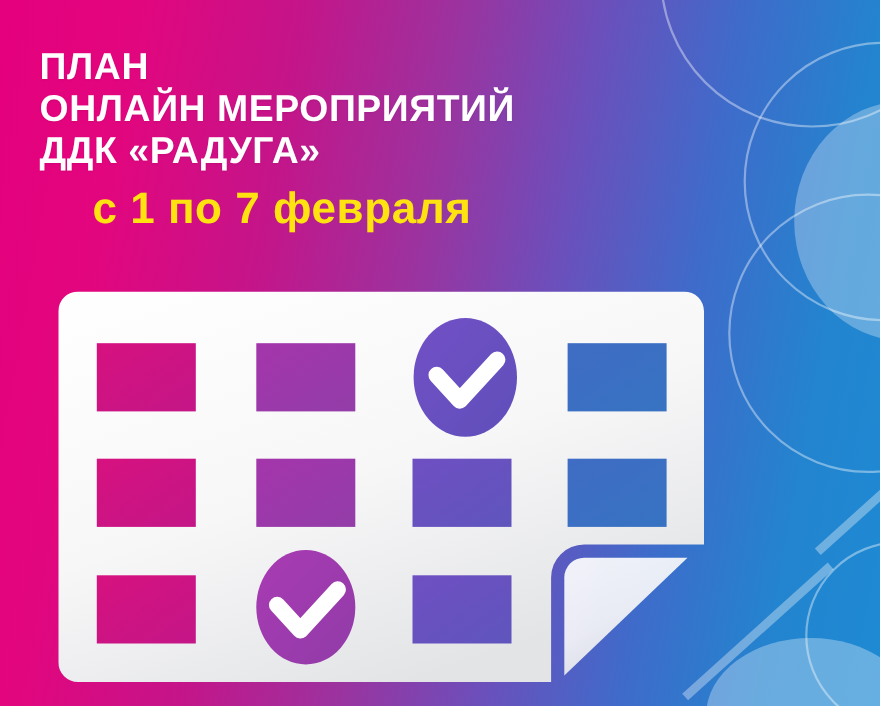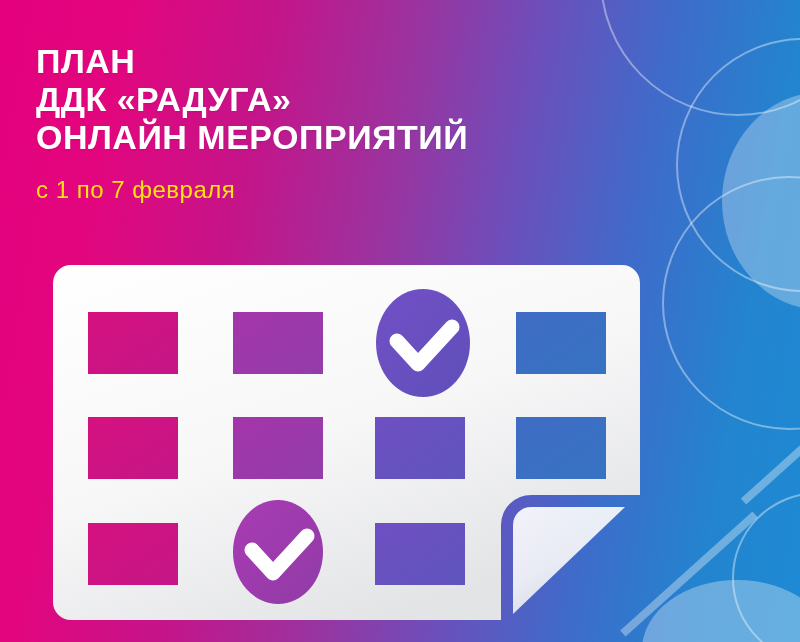--- a/index.html
+++ b/index.html
@@ -85,25 +85,26 @@
     font-weight: bold;
     font-size: 34px;
     line-height: 38px;
     letter-spacing: 0.5px;
     white-space: nowrap;
     text-shadow: 0 1px 2px rgba(0,0,0,0.08);
   }
   #subtitle {
     margin-top: 14px;
     color: #ffe310;
-    font-weight: normal;
-    font-size: 24px;
+    font-weight: bold;
+    font-size: 40px;
     line-height: 40px;
     letter-spacing: 0.5px;
     white-space: nowrap;
+    margin-left: 48px;
   }
 
   
   #calendar-card {
     position: absolute;
     left: 53px;
     top: 265px;
     width: 587px;
     height: 355px;
     z-index: 4;
@@ -127,22 +128,22 @@
   <div class="deco deco-ring" id="ring-right-upper"></div>
   <div class="deco deco-ring" id="ring-right-lower"></div>
   <div class="deco deco-disc" id="disc-right"></div>
   <div class="deco deco-ring" id="ring-bottom"></div>
   <div class="deco deco-disc" id="disc-bottom"></div>
   <div class="deco deco-line" id="slash-upper"></div>
   <div class="deco deco-line" id="slash-lower"></div>
 
   <div id="headline">
     <div class="title-line" data-bind="headline.line1">ПЛАН</div>
+    <div class="title-line" data-bind="headline.line2">ОНЛАЙН МЕРОПРИЯТИЙ</div>
     <div class="title-line" data-bind="headline.line3">ДДК «РАДУГА»</div>
-    <div class="title-line" data-bind="headline.line2">ОНЛАЙН МЕРОПРИЯТИЙ</div>
     <div id="subtitle" data-bind="subtitle.text">с 1 по 7 февраля</div>
   </div>
 
   <div id="calendar-card">
     <svg id="calendar-svg" viewBox="0 0 587 355" xmlns="http://www.w3.org/2000/svg">
       <defs>
         <linearGradient id="paperGrad" x1="0" y1="0" x2="0.55" y2="1">
           <stop offset="0%" stop-color="#ffffff"></stop>
           <stop offset="55%" stop-color="#f7f7f8"></stop>
           <stop offset="100%" stop-color="#e3e4e6"></stop>

